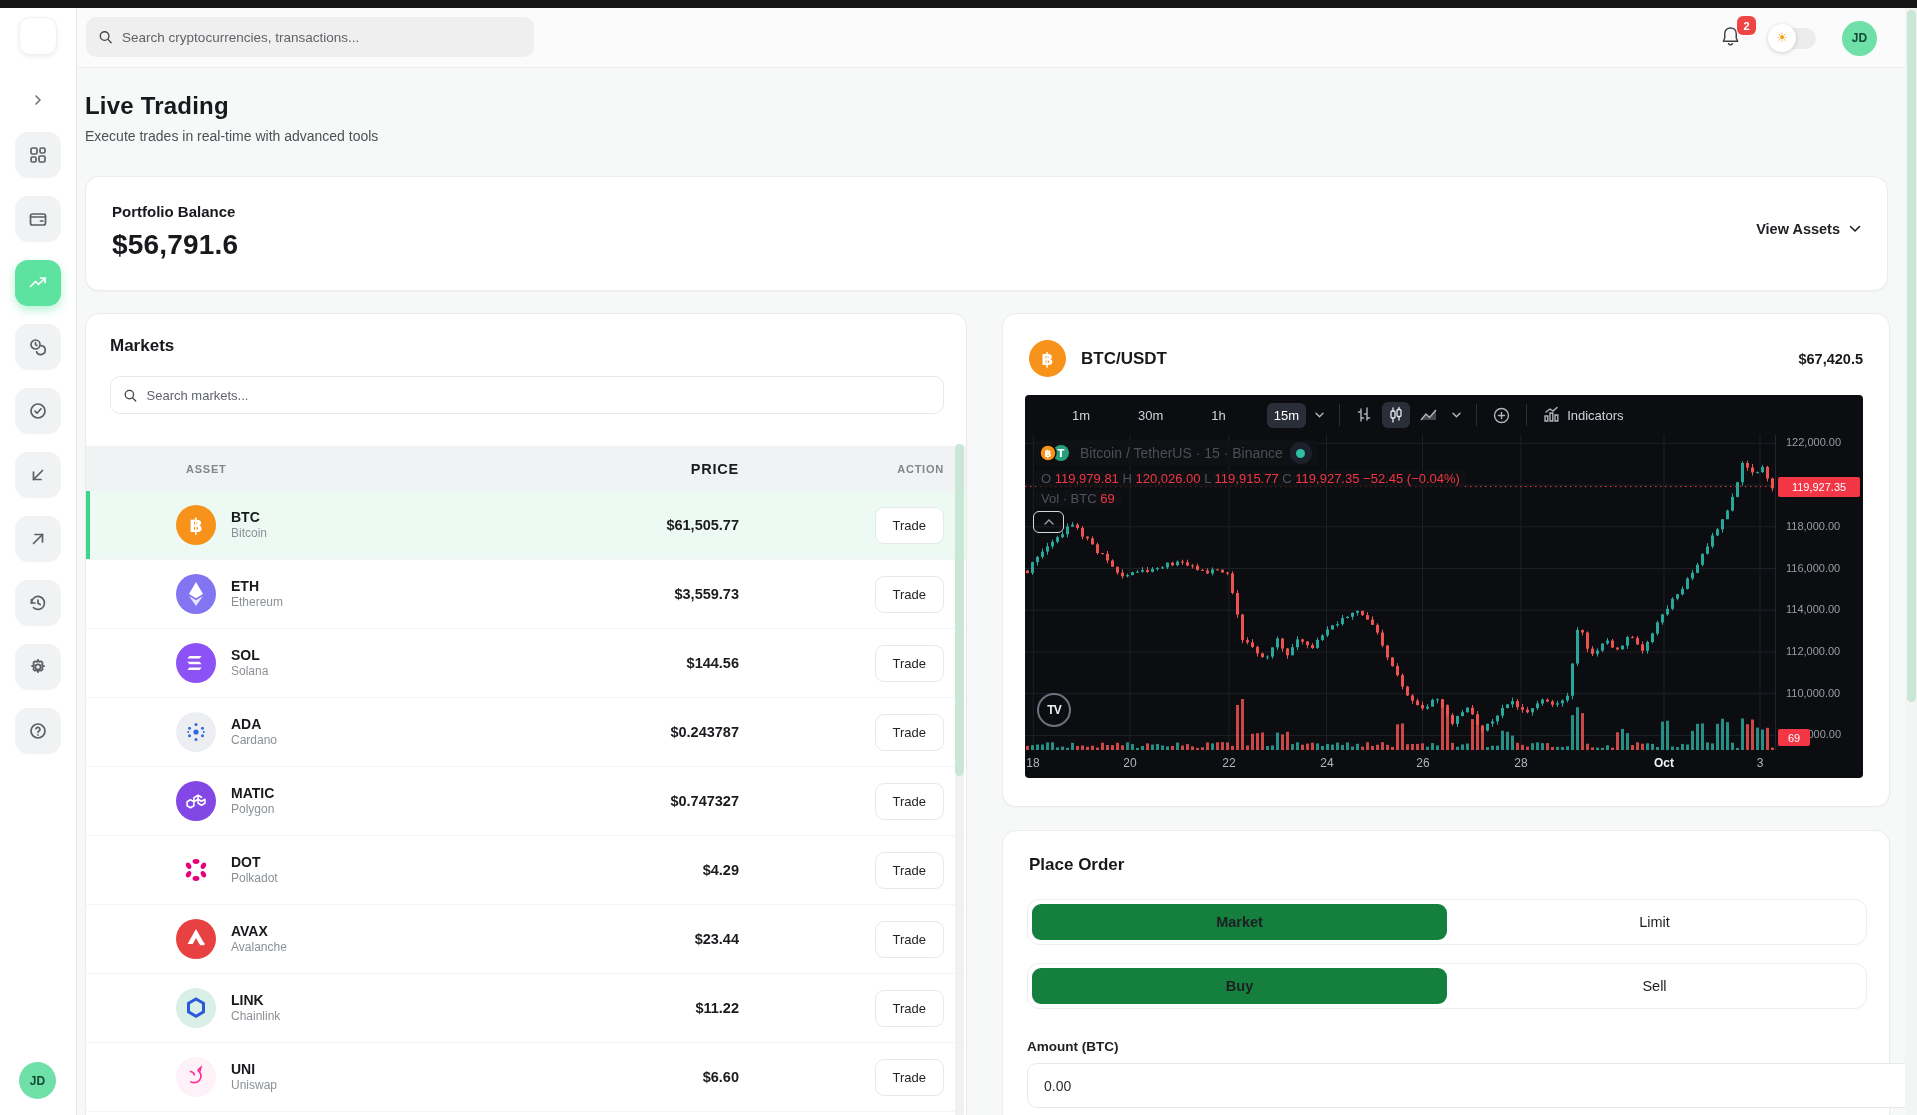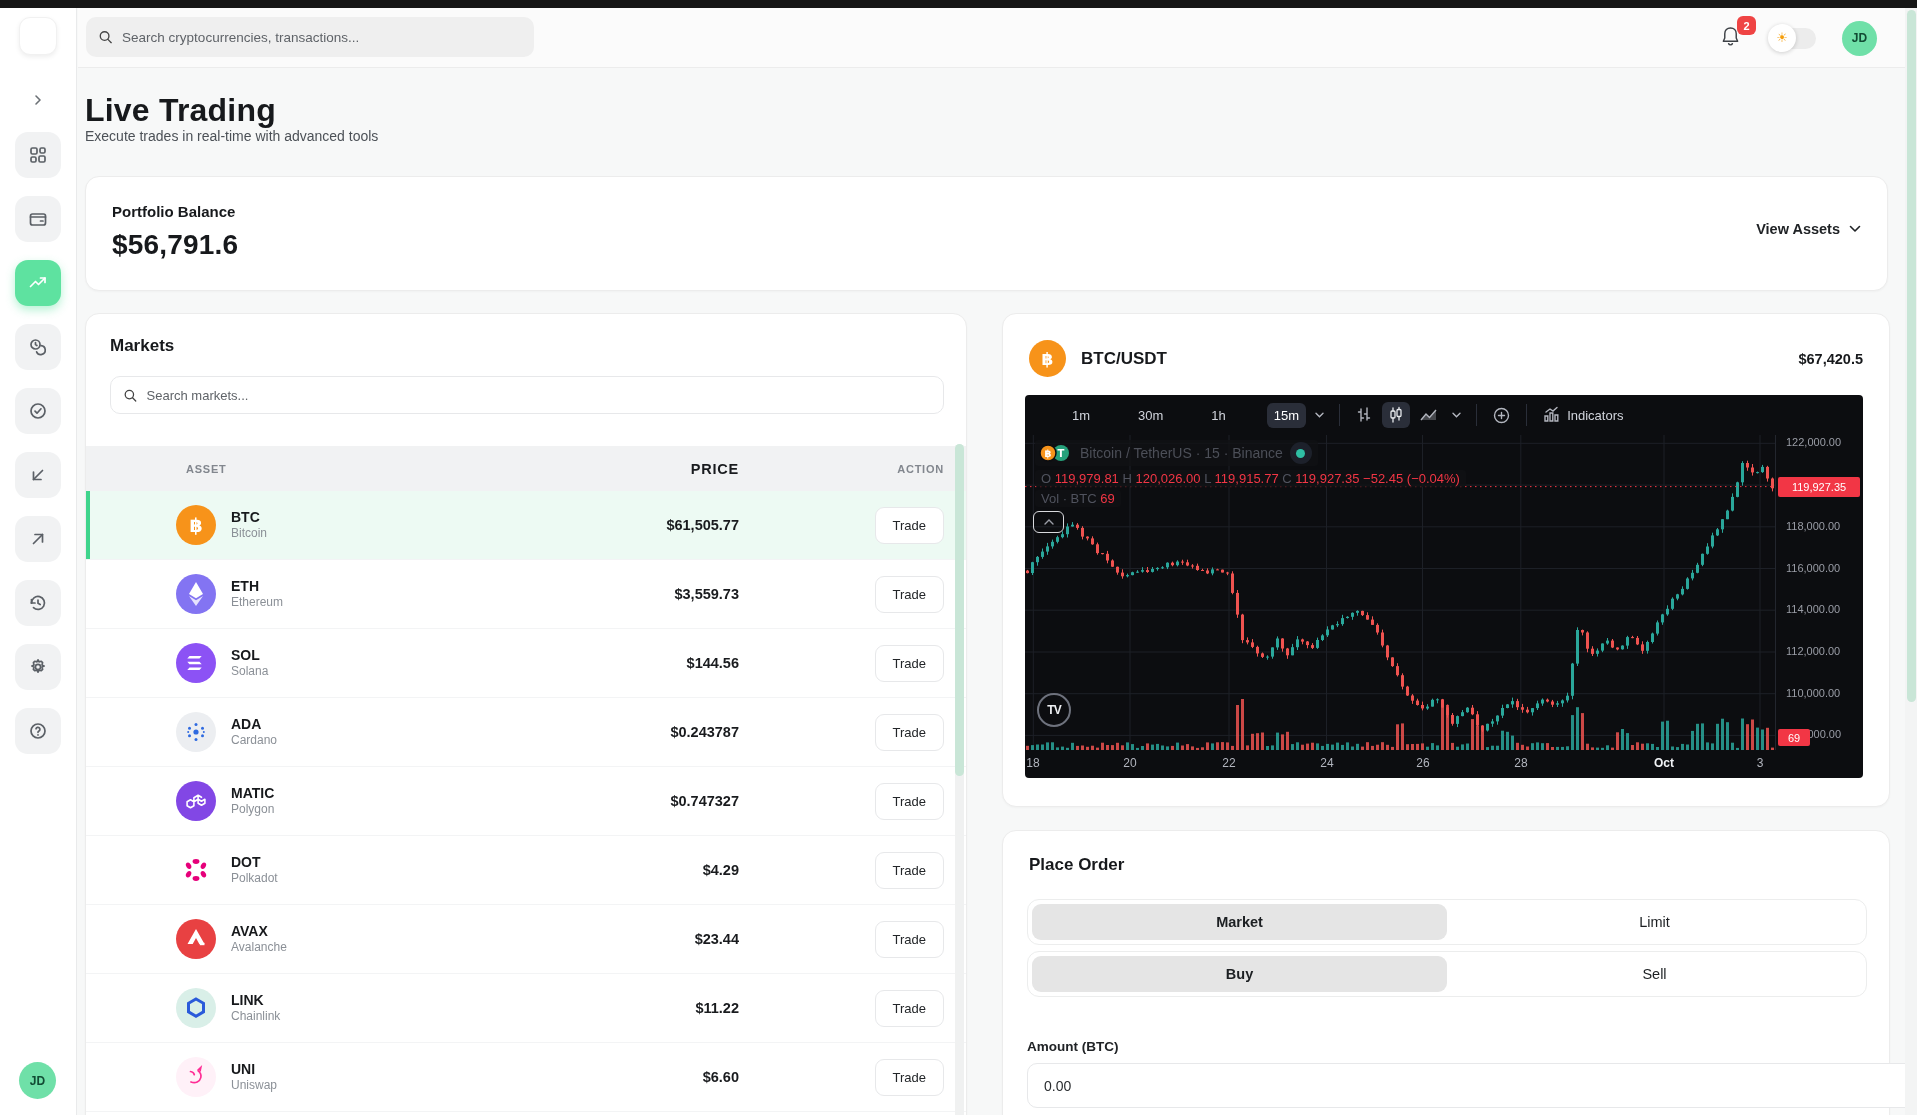--- a/index.html
+++ b/index.html
@@ -44,21 +44,21 @@
   .toggle { position:relative; width:46px; height:21px; background:#ececec; border-radius:11px; cursor:pointer; }
   .toggle .knob { position:absolute; left:-2px; top:-4px; width:28px; height:28px; background:#fff;
     border-radius:50%; box-shadow:0 1px 4px rgba(0,0,0,.18); display:flex; align-items:center;
     justify-content:center; color:#f59e0b; font-size:13px; }
   .hdr-avatar { width:35px; height:35px; border-radius:50%; background:#6fe0a8;
     display:flex; align-items:center; justify-content:center; font-size:12px; font-weight:700;
     color:#114b33; cursor:pointer; }
 
   
   .content { position:absolute; top:68px; left:78px; width:1827px; height:1047px; }
-  .page-title { position:absolute; left:7px; top:24px; font-size:32px; font-weight:700; letter-spacing:.2px; }
+  .page-title { position:absolute; left:7px; top:24px; font-size:24px; font-weight:700; letter-spacing:.2px; }
   .page-sub   { position:absolute; left:7px; top:60px; font-size:14px; color:#4c5157; }
 
   .card { background:#fff; border:1px solid #ececec; border-radius:14px;
     box-shadow:0 1px 2px rgba(0,0,0,.03); }
 
   .portfolio { position:absolute; left:7px; top:108px; width:1803px; height:115px; }
   .pf-label { position:absolute; left:26px; top:26px; font-size:15px; font-weight:700; }
   .pf-value { position:absolute; left:26px; top:52px; font-size:28px; font-weight:800; letter-spacing:.2px; }
   .pf-view { position:absolute; right:26px; top:44px; display:flex; gap:9px; align-items:center;
     font-size:14.5px; font-weight:600; color:#202326; cursor:pointer; }
@@ -125,22 +125,22 @@
   .taxis span { position:absolute; top:6px; transform:translateX(-50%); }
   .taxis .bold { color:#f1f3f6; font-weight:700; }
 
   
   .orderpanel { position:absolute; left:924px; top:762px; width:888px; height:420px; }
   .op-title { position:absolute; left:26px; top:24px; font-size:17px; font-weight:700; }
   .seg { position:absolute; left:24px; width:840px; height:46px; border:1px solid #eceded; border-radius:12px;
     background:#fff; display:flex; padding:4px; }
   .seg .opt { flex:1; display:flex; align-items:center; justify-content:center; font-size:14.5px;
     color:#1c1f22; border-radius:9px; cursor:pointer; }
-  .seg .opt.sel { background:#e5e5e5; font-weight:600; }
-  .seg1 { top:68px; } .seg2 { top:120px; }
+  .seg .opt.sel { background:#15803d; font-weight:600; }
+  .seg1 { top:68px; } .seg2 { top:132px; }
   .amt-label { position:absolute; left:24px; top:208px; font-size:13.5px; font-weight:600; color:#202326; }
   .amt-input { position:absolute; left:24px; top:232px; width:941px; height:45px; border:1px solid #e7e8ea;
     border-radius:10px; font-size:14px; color:#2a2d30; padding:0 16px; font-family:inherit; outline:none; }
 
   
   .page-scroll { position:absolute; right:0; top:8px; width:12px; height:1107px; background:#f3f4f4; z-index:50; }
   .page-scroll .thumb { position:absolute; top:2px; left:1.5px; width:9px; height:692px; border-radius:5px; background:#c9e6d7; }
 </style>
 </head>
 <body>

